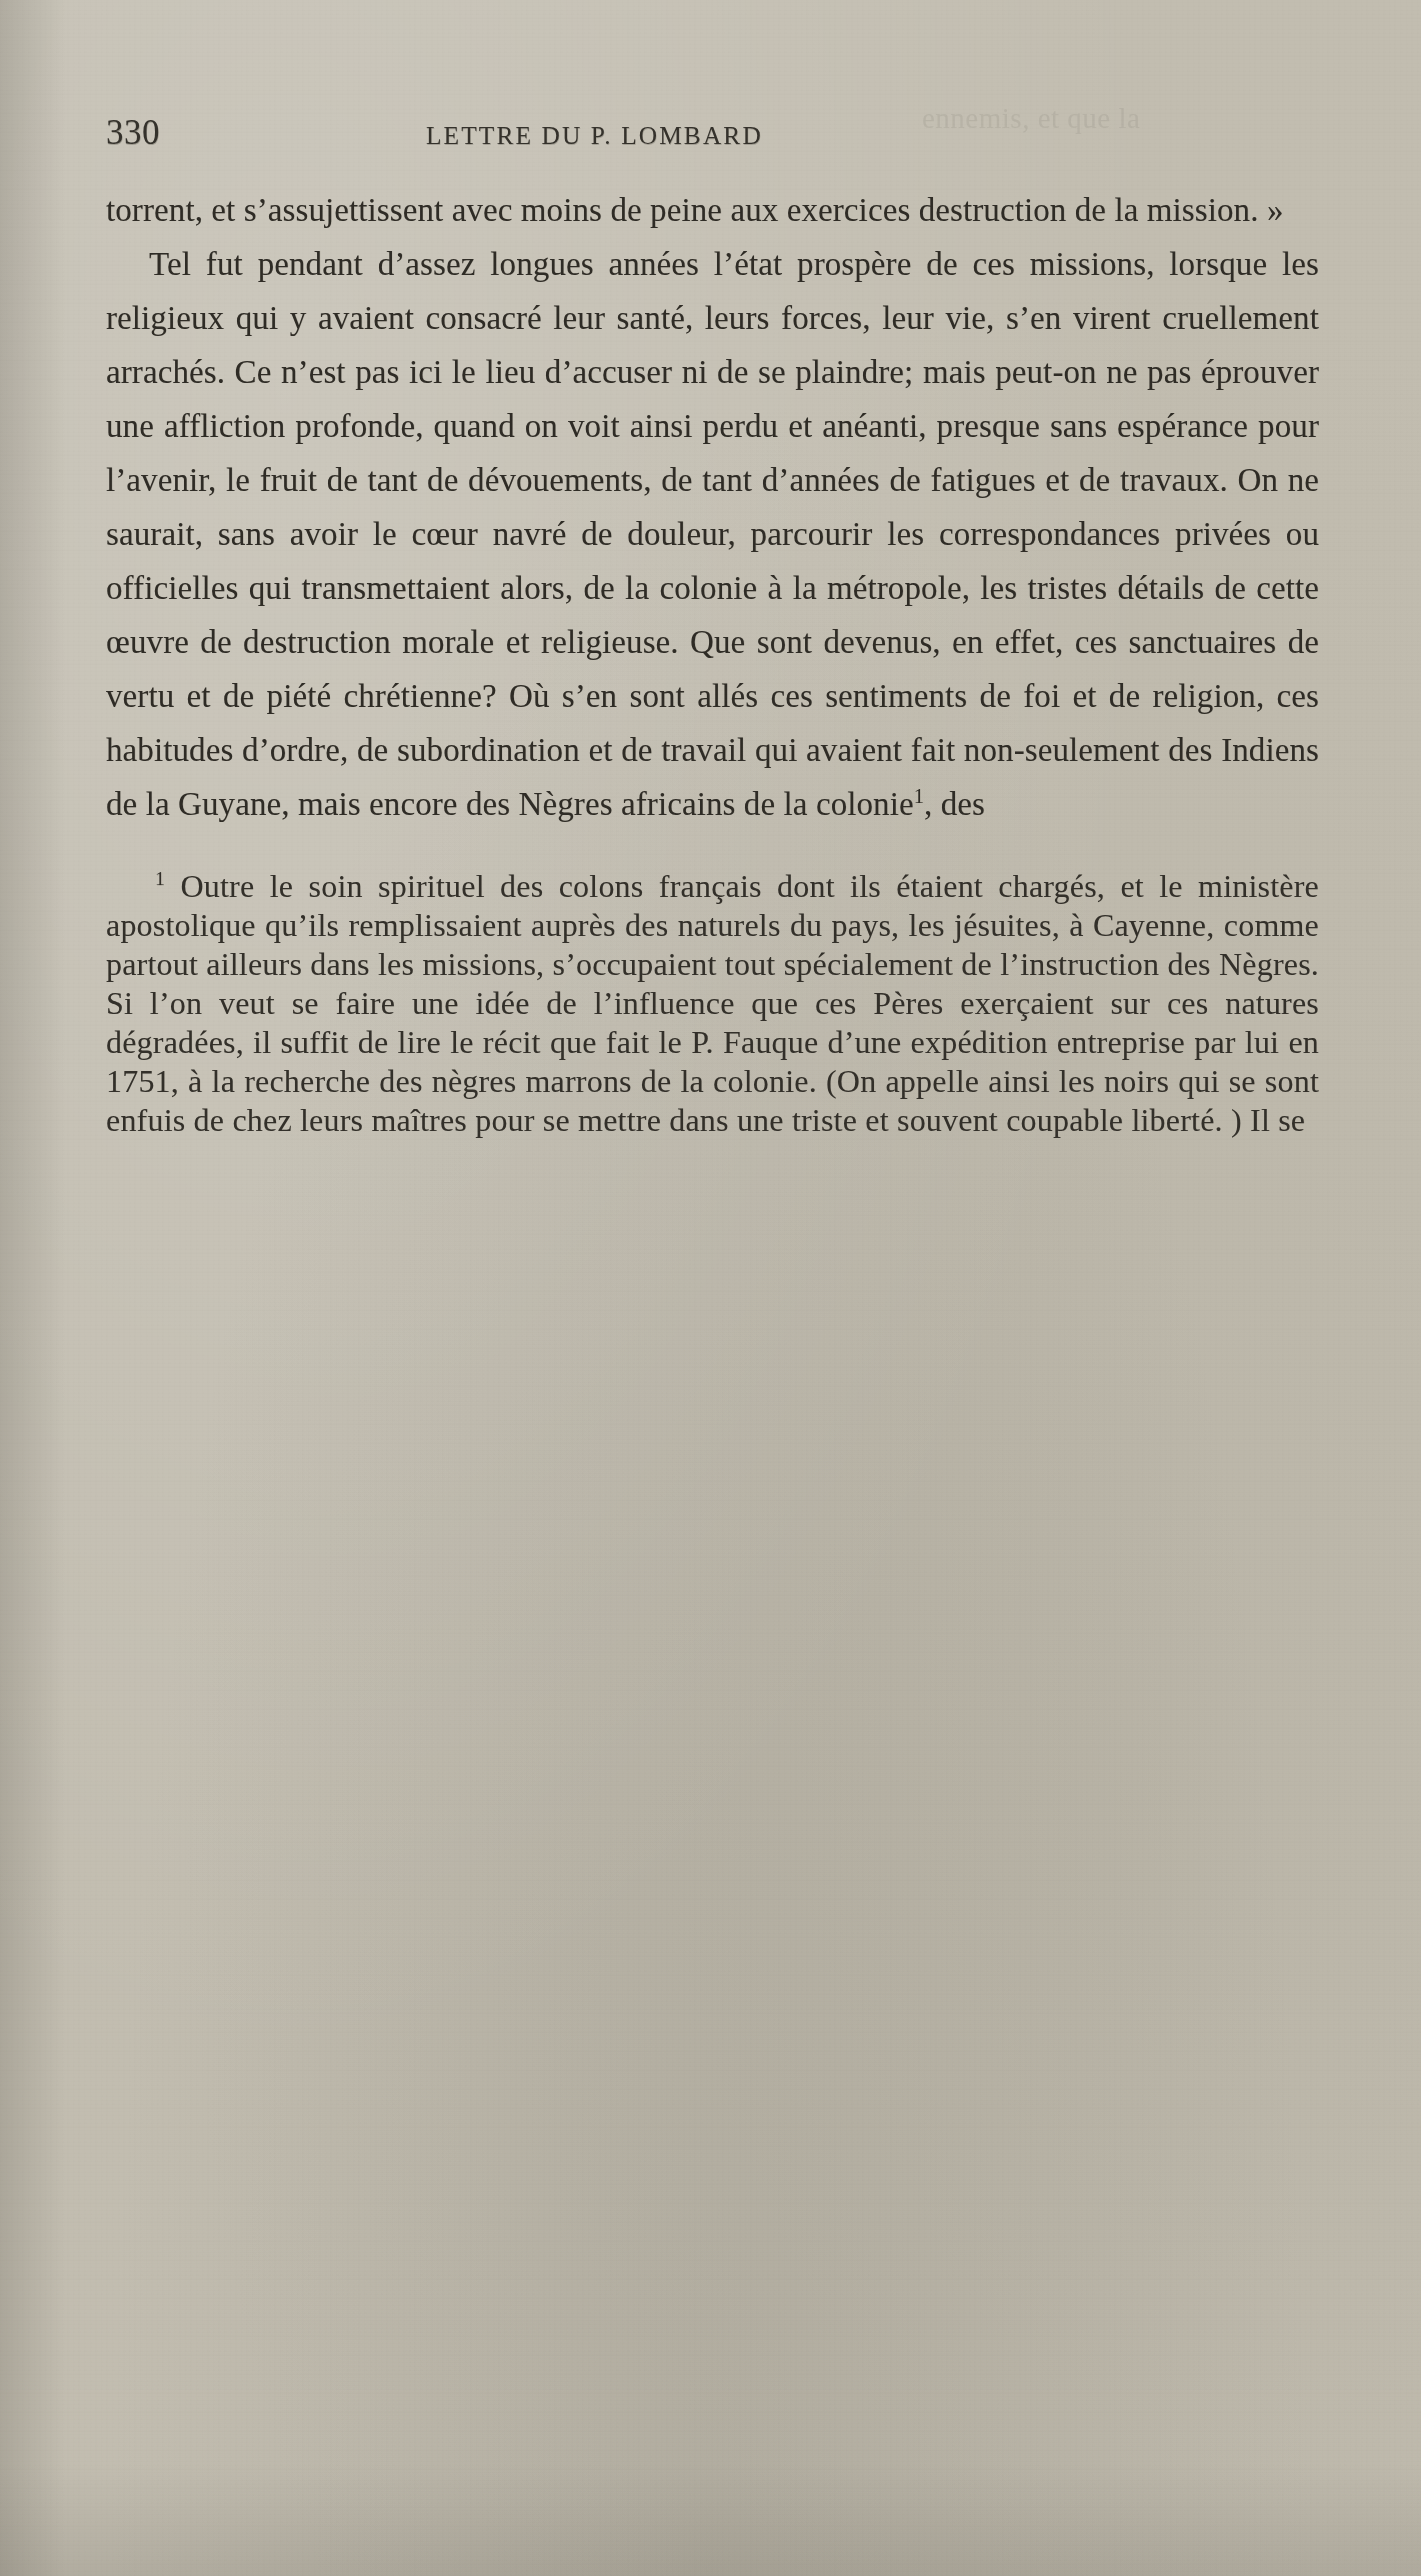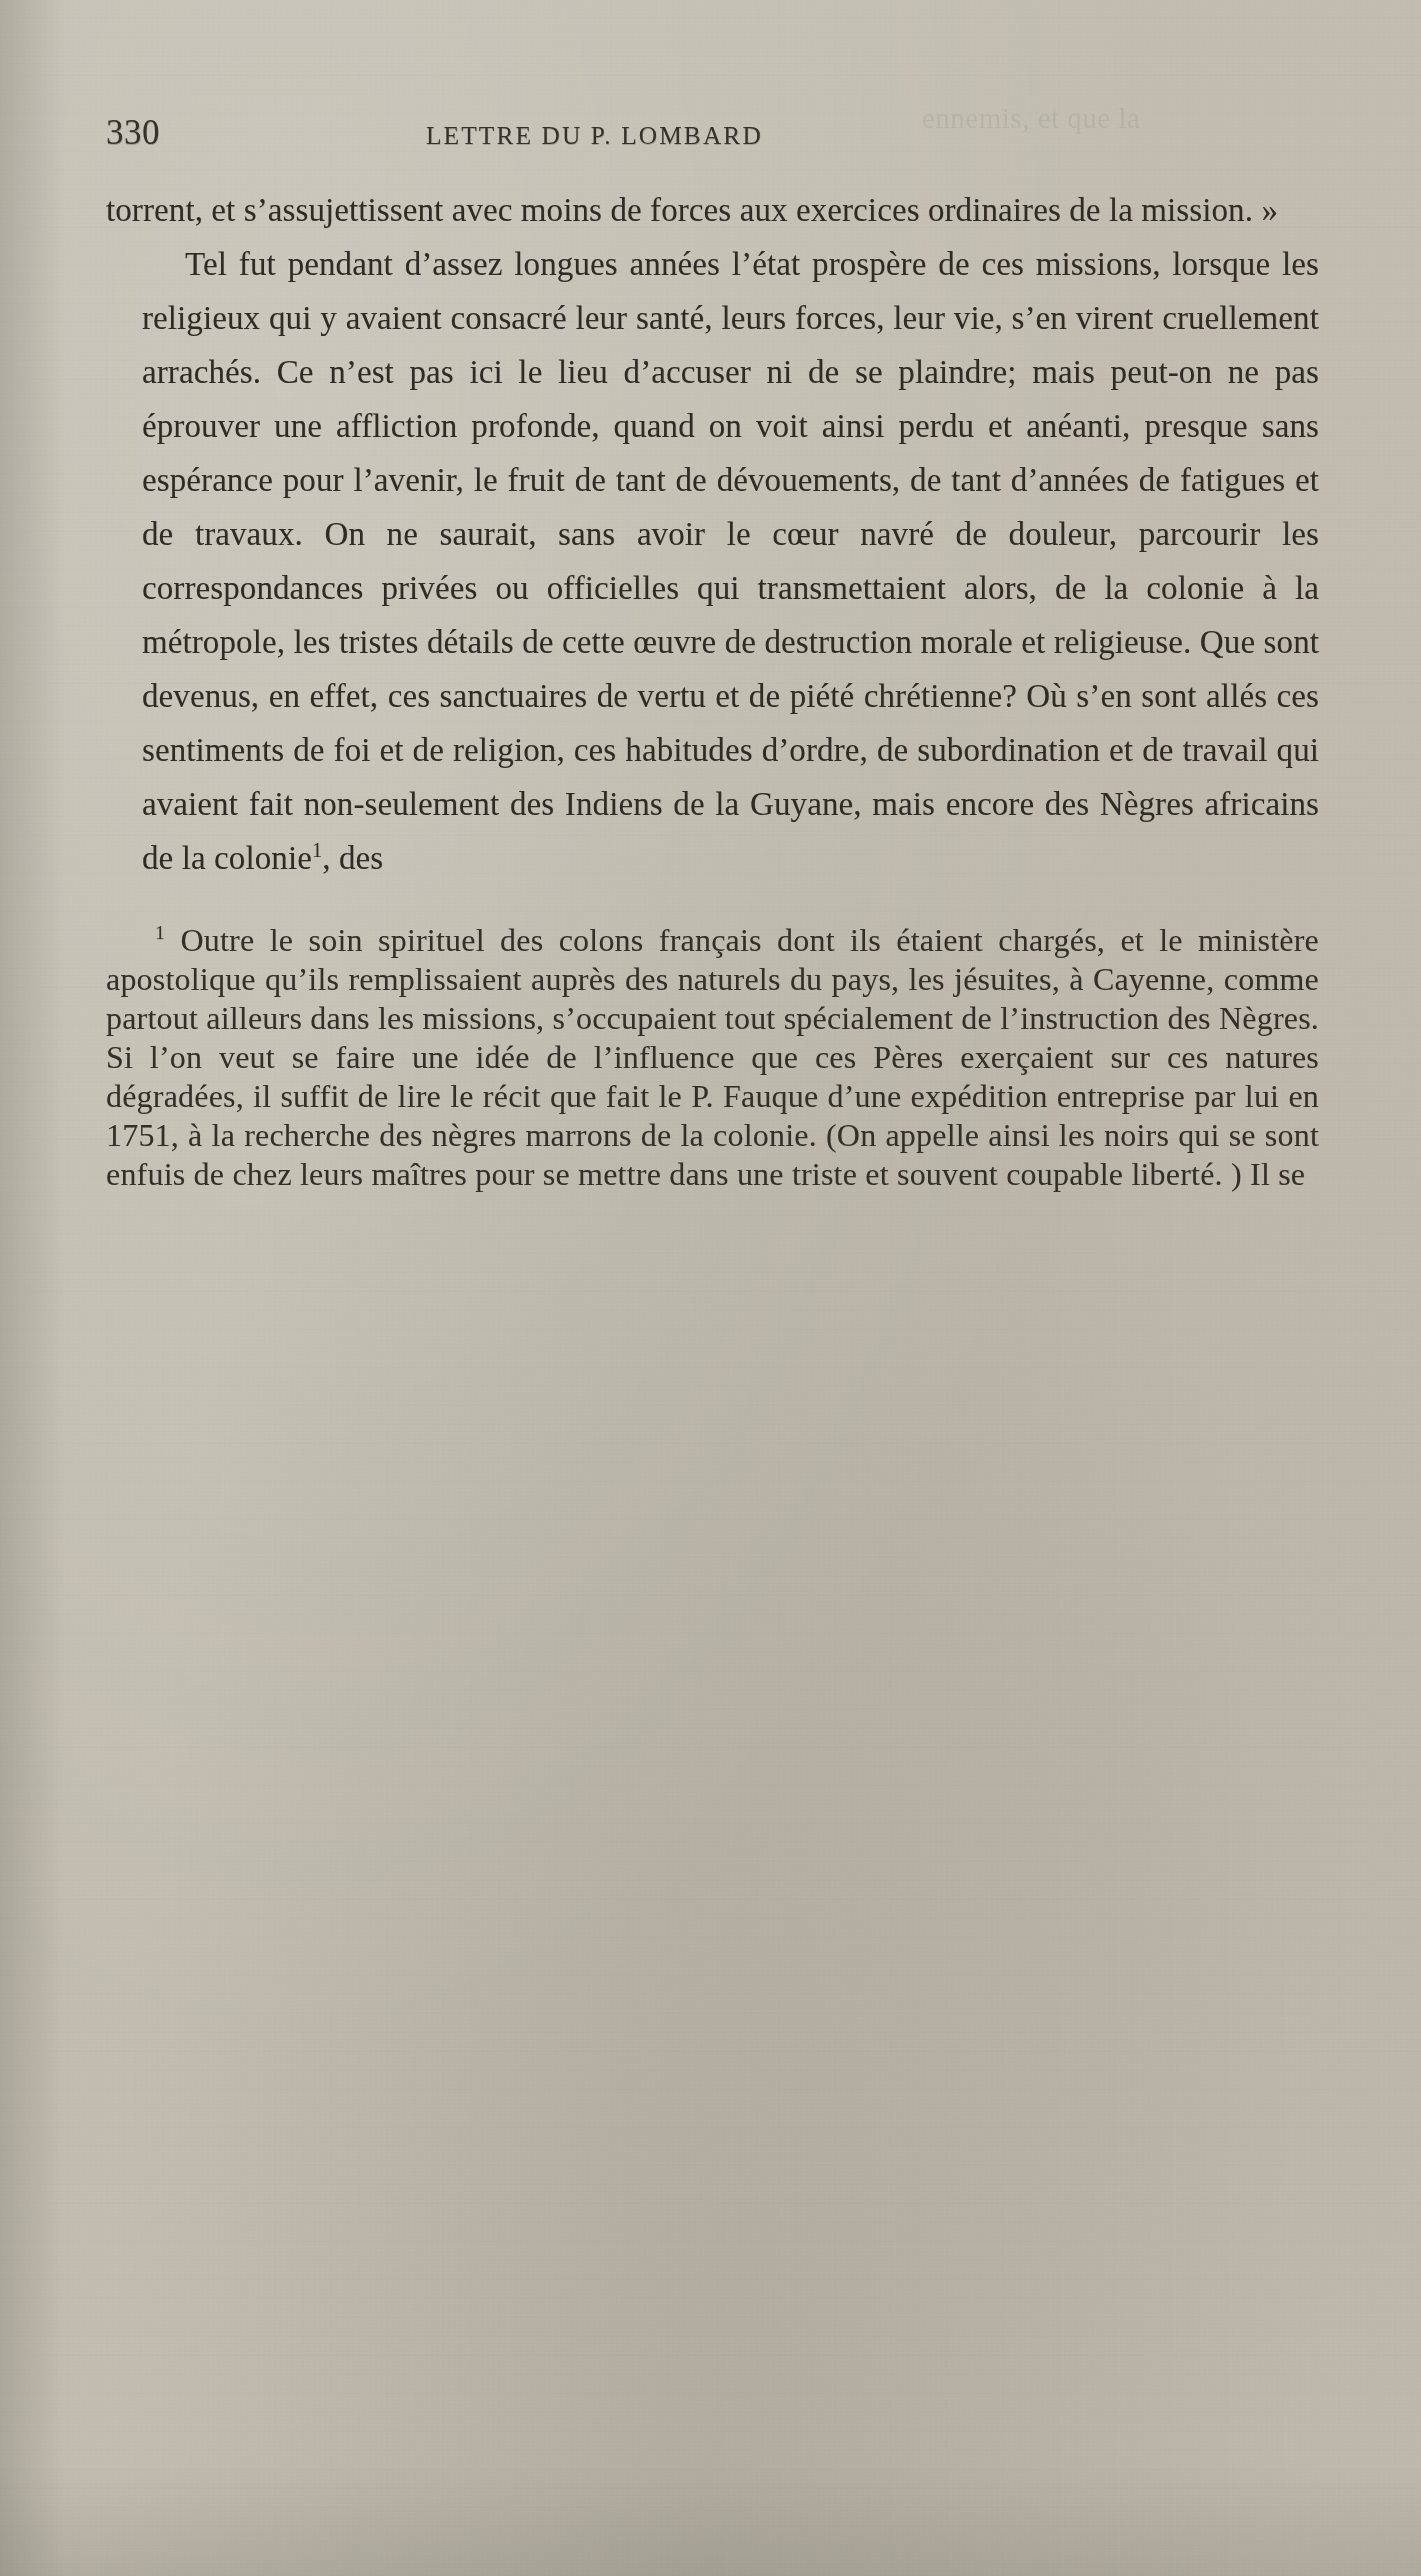--- a/index.html
+++ b/index.html
@@ -68,21 +68,20 @@
     font-size: 33px;
     line-height: 54px;
     text-align: justify;
     text-justify: inter-word;
     color: #2f2c26;
     letter-spacing: 0.1px;
     text-shadow: 0.4px 0.4px 0 rgba(90,86,76,0.25);
   }
   .body-text p.indent {
     text-indent: 43px;
-    margin-left: 36px;
   }
   .body-text p.cont {
     text-indent: 0;
   }
   .footnote-rule {
     width: 282px;
     height: 0;
     border-top: 0.9px solid rgba(60,56,48,0.0);
     margin: 15px 0 9.4px 0;
   }
@@ -131,21 +130,21 @@
   <div class="ghost" style="left: 922px; top: 102px;">ennemis, et que la</div>
 
   <div class="content">
 
     <div class="header-row">
       <div class="folio">330</div>
       <div class="running-head">LETTRE DU P. LOMBARD</div>
     </div>
 
     <div class="body-text">
-      <p class="cont">torrent, et s’assujettissent avec moins de forces aux exercices ordinaires de la mission. »</p>
+      <p class="cont">torrent, et s’assujettissent avec moins de peine aux exercices destruction de la mission. »</p>
       <p class="indent"><span>Tel fut pendant d’assez longues années l’état prospère de ces missions, lorsque les religieux qui y avaient consacré leur santé, leurs forces, leur vie, s’en virent cruellement arrachés. Ce n’est pas ici le lieu d’accuser ni de se plaindre; mais peut-on ne pas éprouver une affliction profonde, quand on voit ainsi perdu et anéanti, presque sans espérance pour l’avenir, le fruit de tant de dévouements, de tant d’années de fatigues et de travaux. On ne saurait, sans avoir le cœur navré de douleur, parcourir les correspondances privées ou officielles qui transmettaient alors, de la colonie à la métropole, les tristes détails de cette œuvre de destruction morale et religieuse. Que sont devenus, en effet, ces sanctuaires de vertu et de piété chrétienne? Où s’en sont allés ces sentiments de foi et de religion, ces habitudes d’ordre, de subordination et de travail qui avaient fait non-seulement des Indiens de la Guyane, mais encore des Nègres africains de la colonie</span><sup>1</sup><span>, des</span></p>
     </div>
 
     <div class="footnote-rule"></div>
 
     <div class="footnote"><sup>1</sup> <span>Outre le soin spirituel des colons français dont ils étaient chargés, et le ministère apostolique qu’ils remplissaient auprès des naturels du pays, les jésuites, à Cayenne, comme partout ailleurs dans les missions, s’occupaient tout spécialement de l’instruction des Nègres. Si l’on veut se faire une idée de l’influence que ces Pères exerçaient sur ces natures dégradées, il suffit de lire le récit que fait le P. Fauque d’une expédition entreprise par lui en 1751, à la recherche des nègres marrons de la colonie. (On appelle ainsi les noirs qui se sont enfuis de chez leurs maîtres pour se mettre dans une triste et souvent coupable liberté. ) Il se</span></div>
 
   </div>
 
   <div class="grain"></div>

